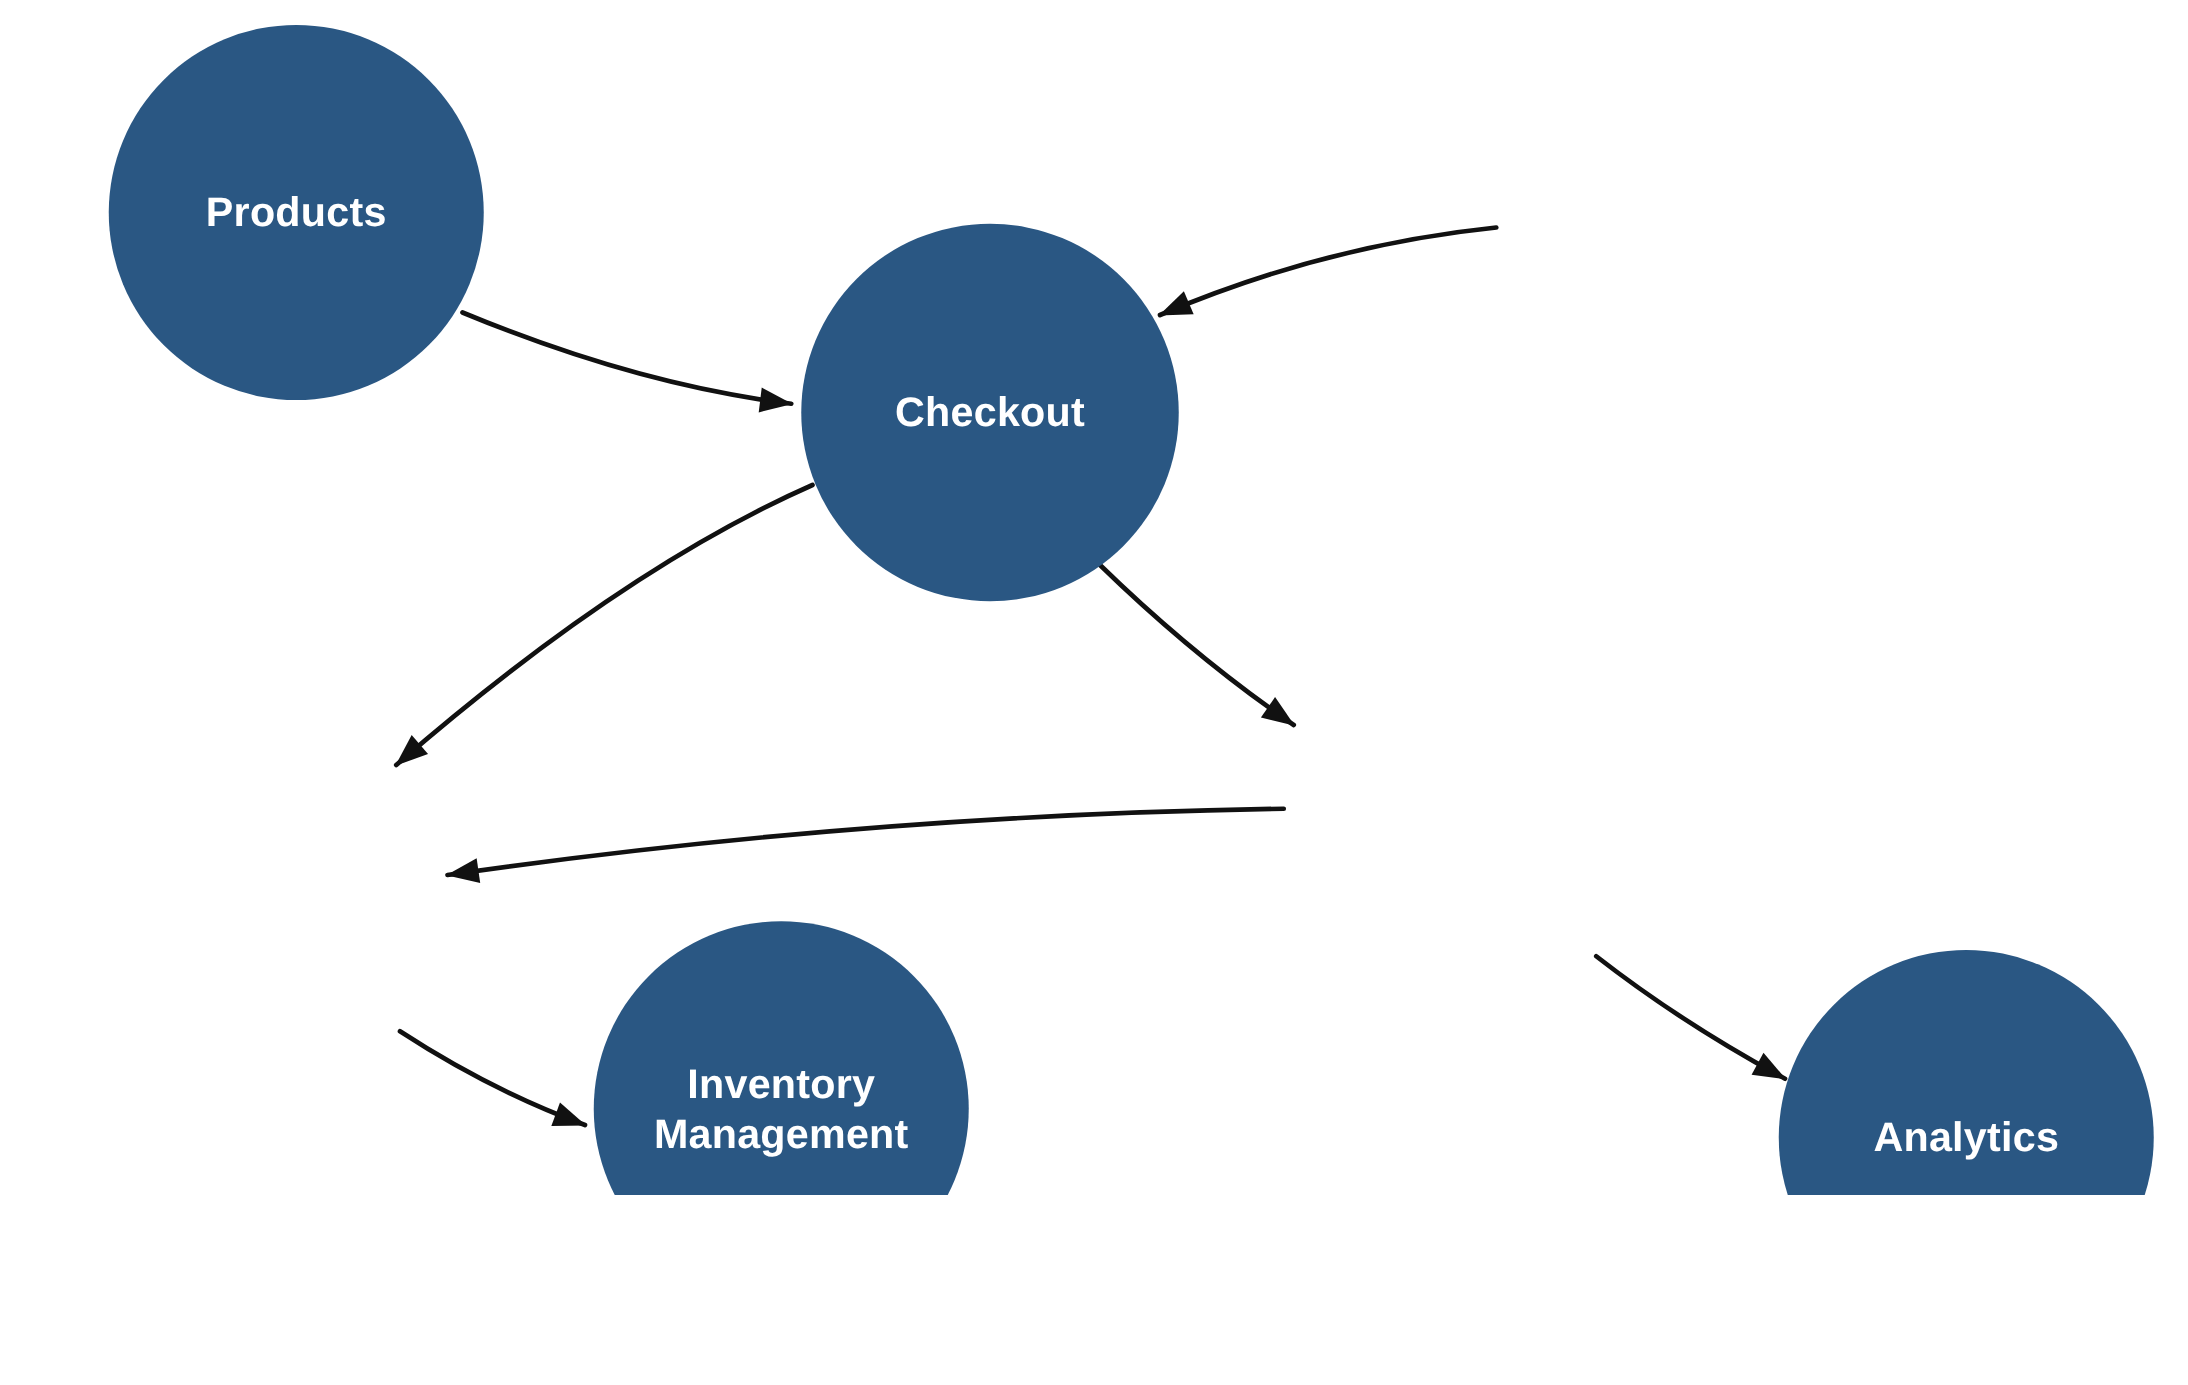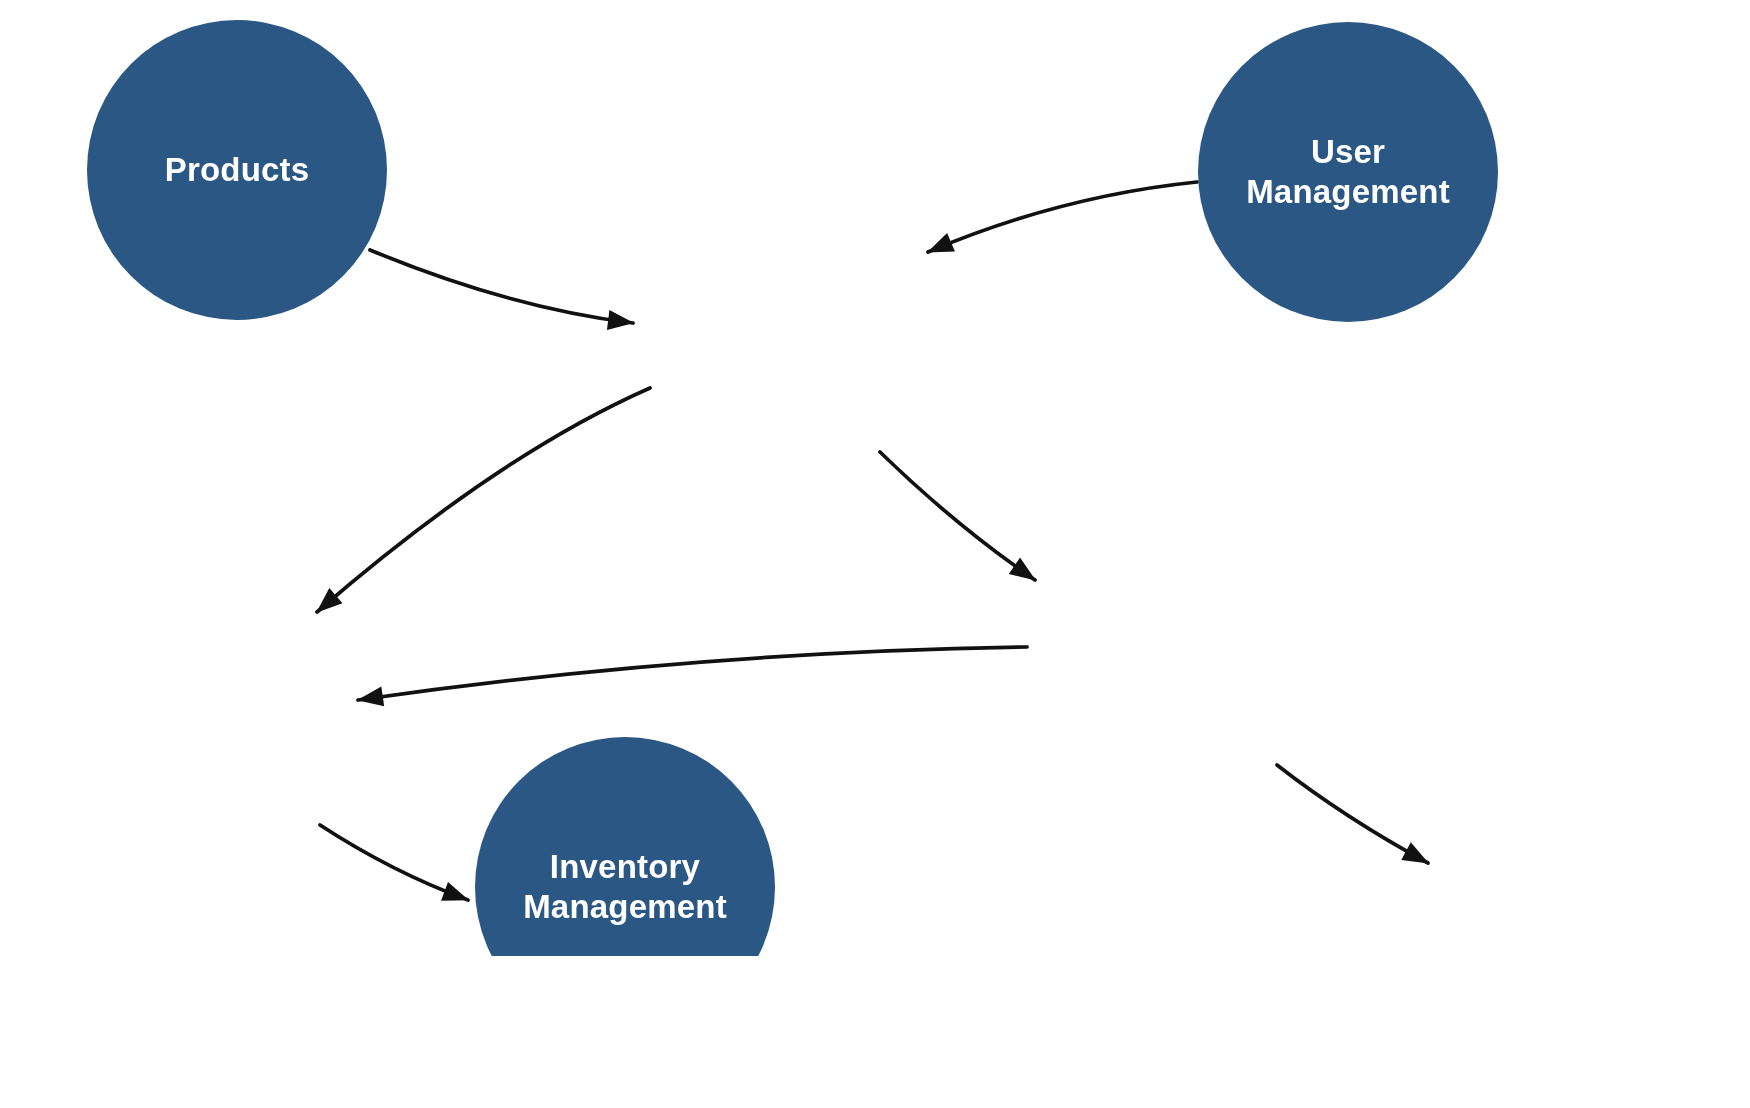--- a/index.html
+++ b/index.html
@@ -57,25 +57,28 @@
     <path class="edge" d="M 650 388 Q 498 455 317 612" marker-end="url(#arrow)"></path>
     <path class="edge" d="M 1027 647 Q 692 652 358 700" marker-end="url(#arrow)"></path>
     <path class="edge" d="M 320 825 Q 392 872 468 900" marker-end="url(#arrow)"></path>
     <path class="edge" d="M 1277 765 Q 1345 818 1428 863" marker-end="url(#arrow)"></path>
   </svg>
 
   <div class="node" style="left:87px; top:20px; width:300px; height:300px;">
     <div class="node-label">Products</div>
   </div>
 
-  <div class="node" style="left:1198px; top:22px; width:300px; height:300px;">
-    <div class="node-label">User Management</div>
+
+  <div class="node" style="left:641px; top:179px; width:302px; height:302px;">
+    <div class="node-label">Checkout</div>
   </div>
-
 
 
 
   <div class="node" style="left:475px; top:737px; width:300px; height:300px;">
     <div class="node-label">Inventory Management</div>
   </div>
 
+  <div class="node" style="left:1423px; top:760px; width:300px; height:300px;">
+    <div class="node-label">Analytics</div>
+  </div>
 
 </div>
 
 </body></html>

